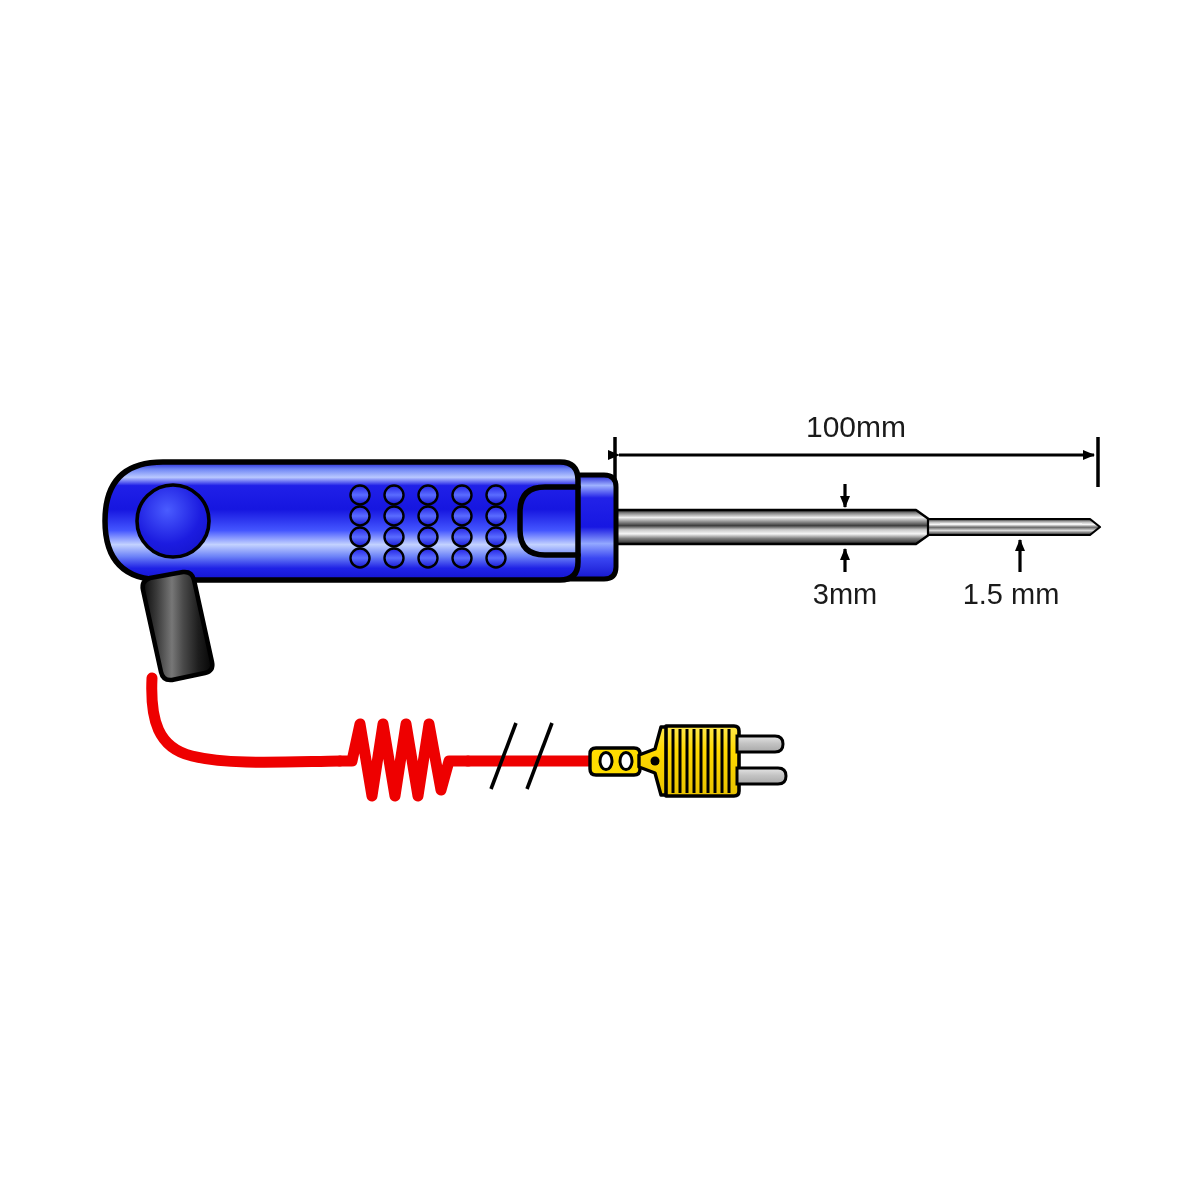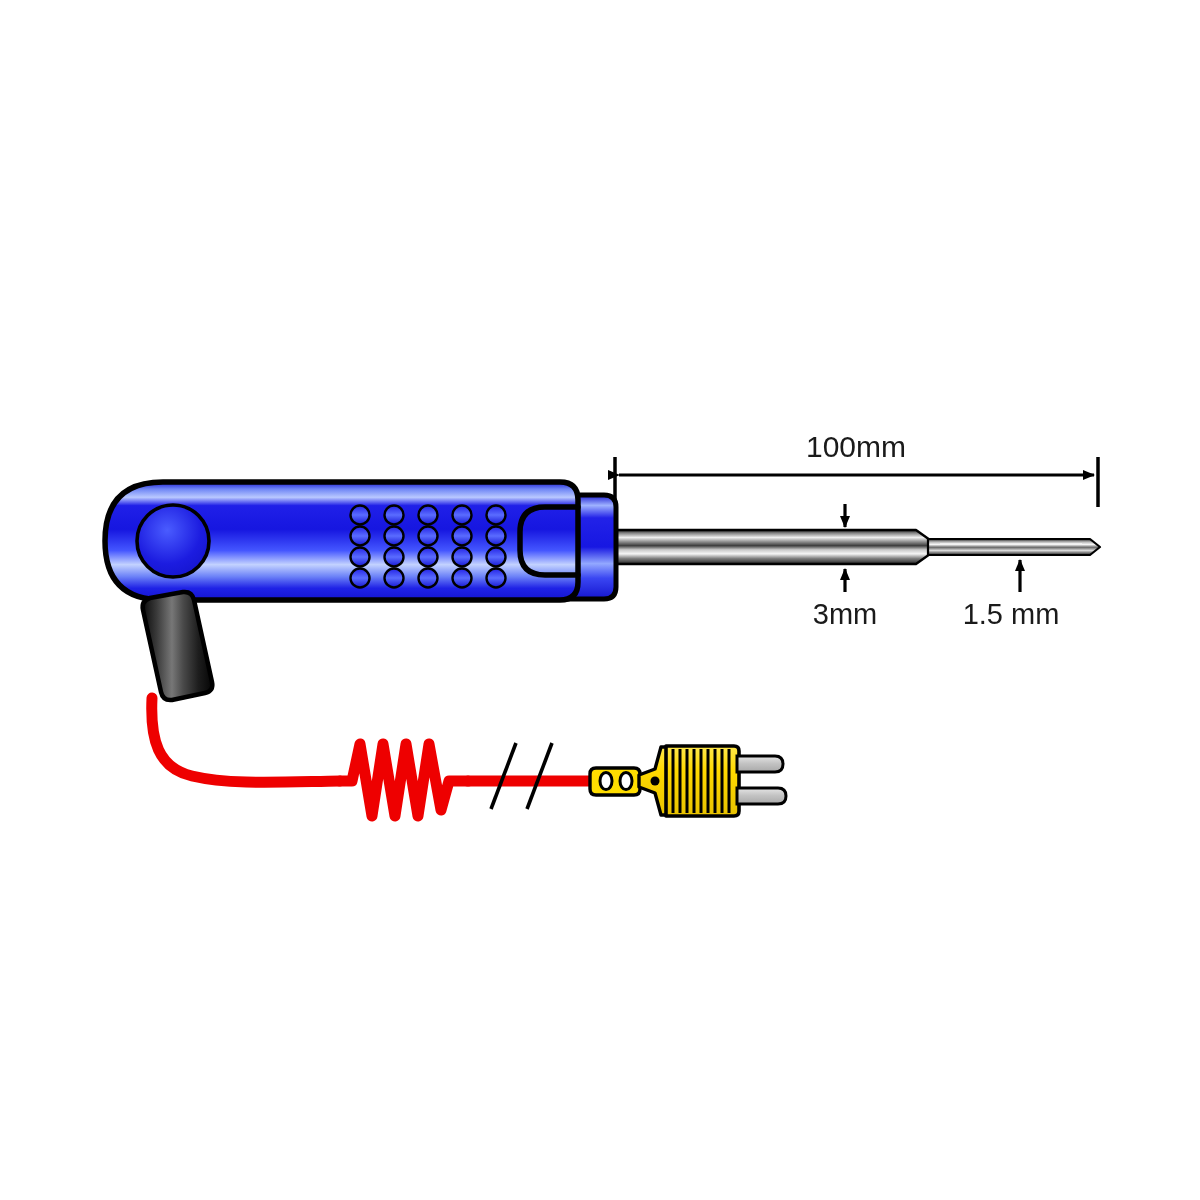--- a/index.html
+++ b/index.html
@@ -11,21 +11,20 @@
     width: 1200px;
     height: 1200px;
     font-family: "Liberation Sans", sans-serif;
     overflow: hidden;
   }
   #diagram-root {
     position: relative;
     width: 1200px;
     height: 888px;
     background: #ffffff;
-    margin-top: 20px;
   }
   svg#probe-svg {
     display: block;
     width: 1200px;
     height: 1200px;
   }
   .dim-text {
     font-family: "Liberation Sans", sans-serif;
     font-size: 30px;
     fill: #1a1a1a;

